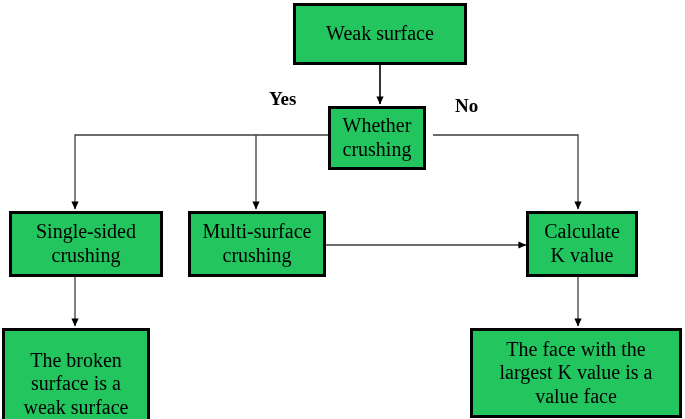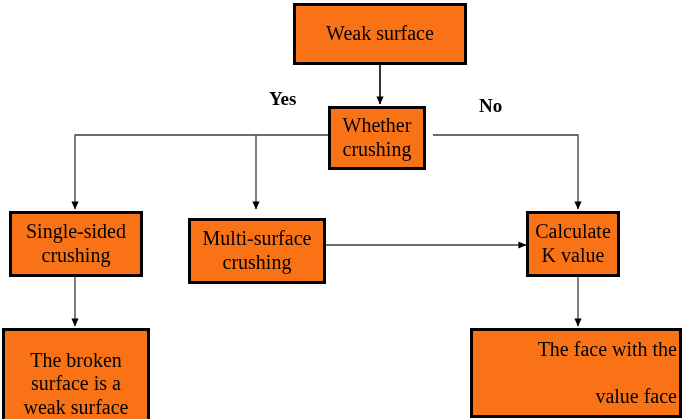--- a/index.html
+++ b/index.html
@@ -23,21 +23,21 @@
     top: 0;
     left: 0;
     width: 685px;
     height: 419px;
     display: block;
   }
   .node-box {
     position: absolute;
     box-sizing: border-box;
     border: 3px solid #000000;
-    background: #f97316;
+    background: #22c55e;
     display: flex;
     align-items: center;
     justify-content: center;
     text-align: center;
     color: #000000;
     font-family: "Liberation Serif", "DejaVu Serif", serif;
     font-size: 20px;
     line-height: 1.18;
     letter-spacing: 0px;
   }
@@ -91,52 +91,52 @@
   </div>
 
   <div class="node-box" style="left:328px; top:106px; width:98px; height:64px;">
     <span class="node-text">
       <span>Whether</span><br>
       <span>crushing</span>
     </span>
   </div>
 
   <div class="branch-label" style="left:269px; top:88px;">Yes</div>
-  <div class="branch-label" style="left:455px; top:95px;margin-left:24px;">No</div>
+  <div class="branch-label" style="left:455px; top:95px;">No</div>
 
-  <div class="node-box" style="left:9px; top:211px; width:134px; height:66px;">
+  <div class="node-box" style="left:9px; top:211px; width:154px; height:66px;">
     <span class="node-text">
       <span>Single-sided</span><br>
       <span>crushing</span>
     </span>
   </div>
 
-  <div class="node-box" style="left:188px; top:211px; width:138px; height:66px;margin-top:7px;">
+  <div class="node-box" style="left:188px; top:211px; width:138px; height:66px;">
     <span class="node-text">
       <span>Multi-surface</span><br>
       <span>crushing</span>
     </span>
   </div>
 
-  <div class="node-box" style="left:526px; top:211px; width:94px; height:66px;">
+  <div class="node-box" style="left:526px; top:211px; width:112px; height:66px;">
     <span class="node-text">
       <span>Calculate</span><br>
       <span>K value</span>
     </span>
   </div>
 
   <div class="node-box" style="left:2px; top:328px; width:148px; height:112px;">
     <span class="node-text">
       <span>The broken</span><br>
       <span>surface is a</span><br>
       <span>weak surface</span>
     </span>
   </div>
 
-  <div class="node-box" style="left:470px; top:328px; width:212px; height:90px;text-align:right;">
+  <div class="node-box" style="left:470px; top:328px; width:212px; height:90px;">
     <span class="node-text">
       <span>The face with the</span><br>
-      <br>
+      <span>largest K value is a</span><br>
       <span>value face</span>
     </span>
   </div>
 
 </div>
 
 </body></html>

